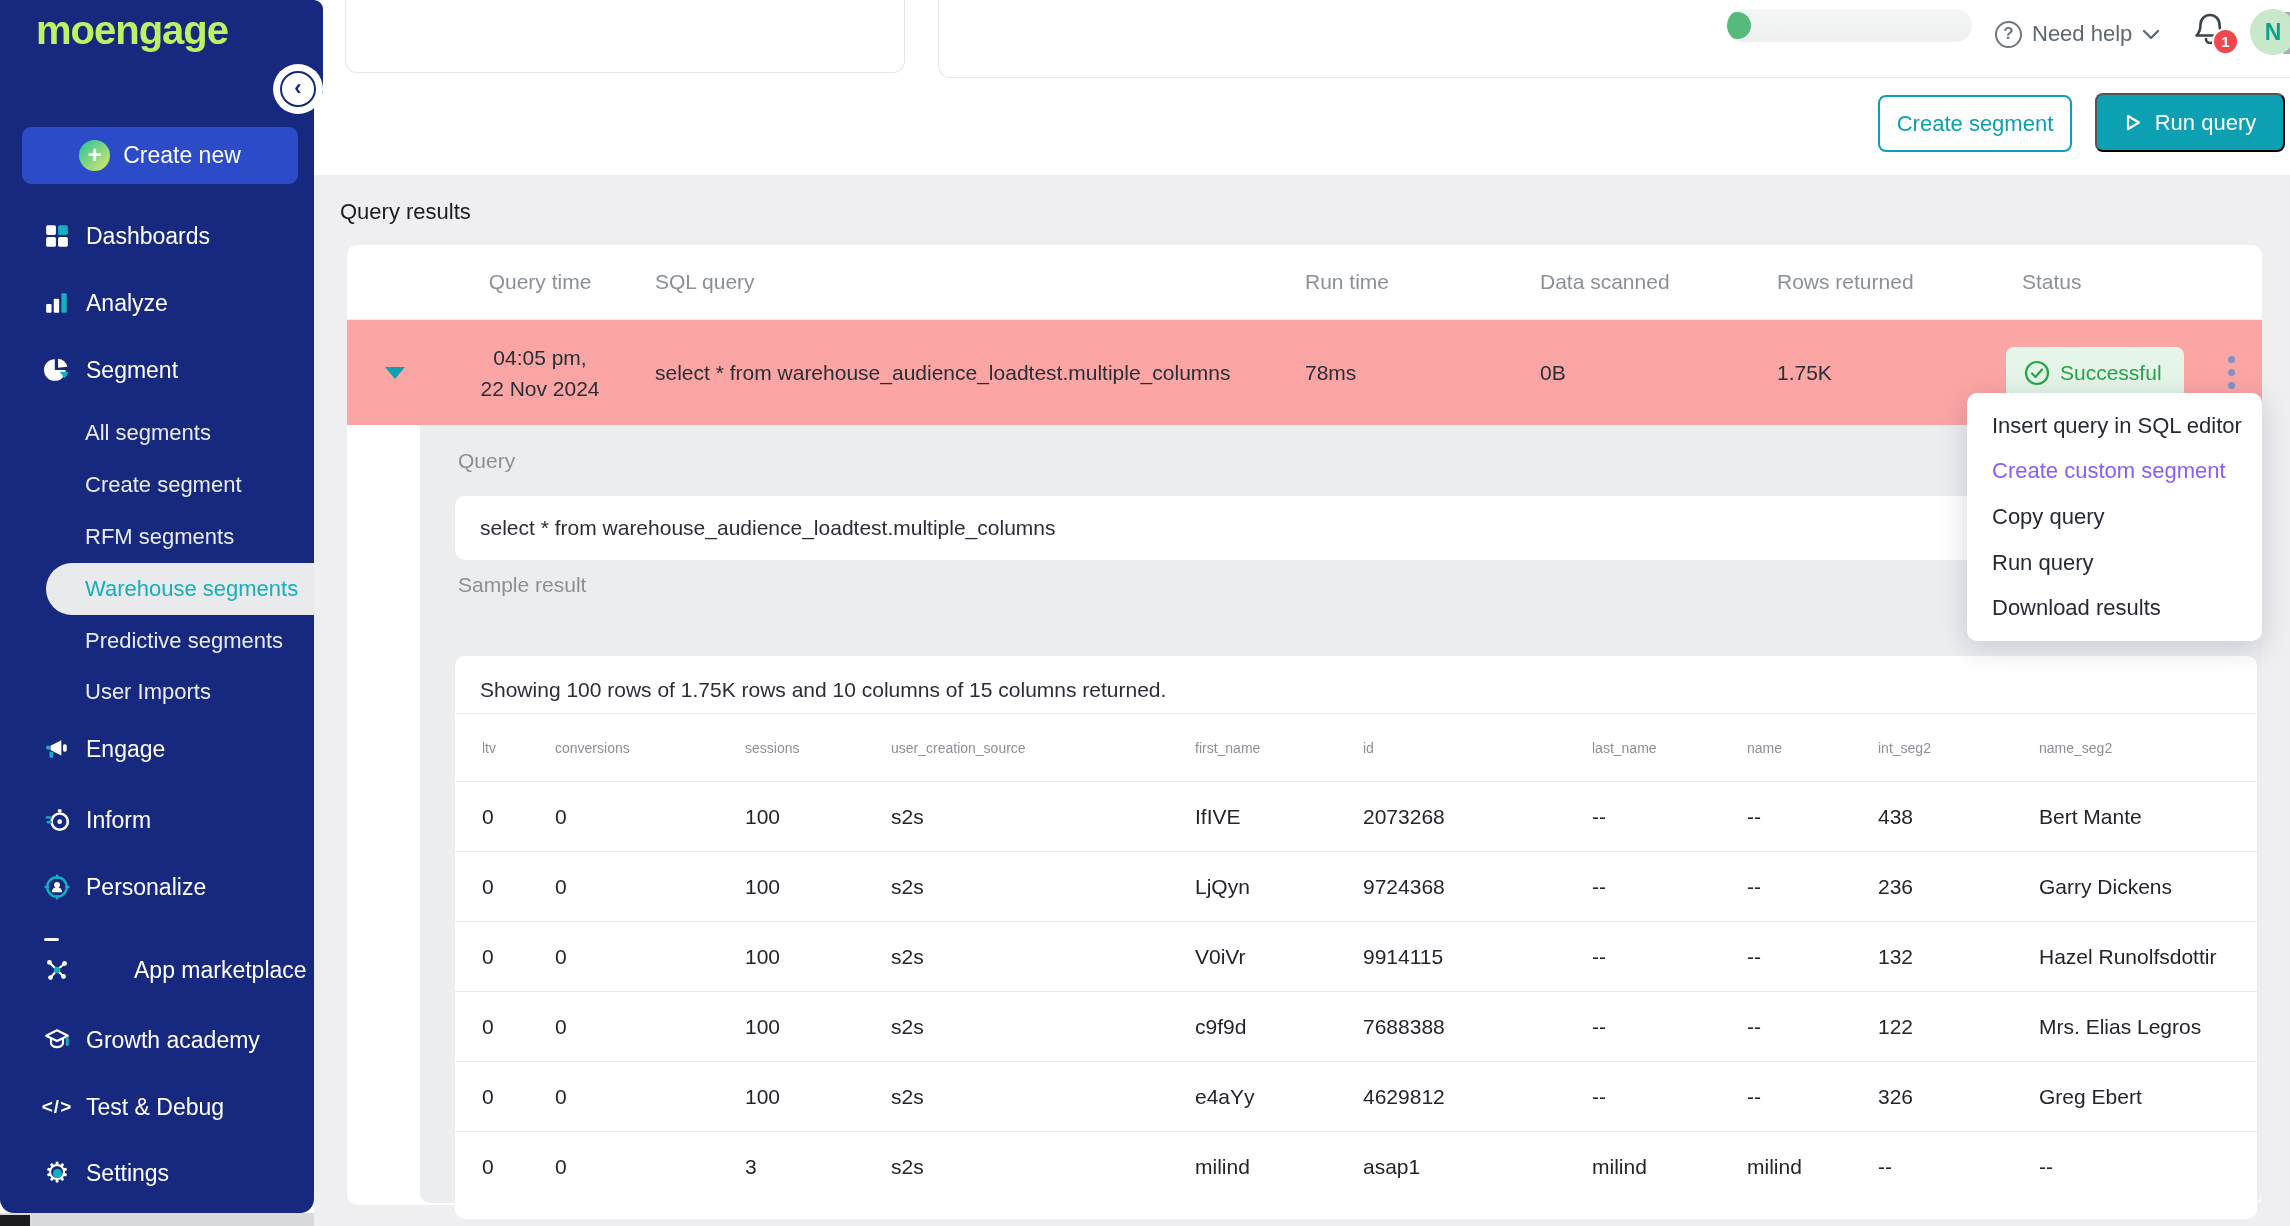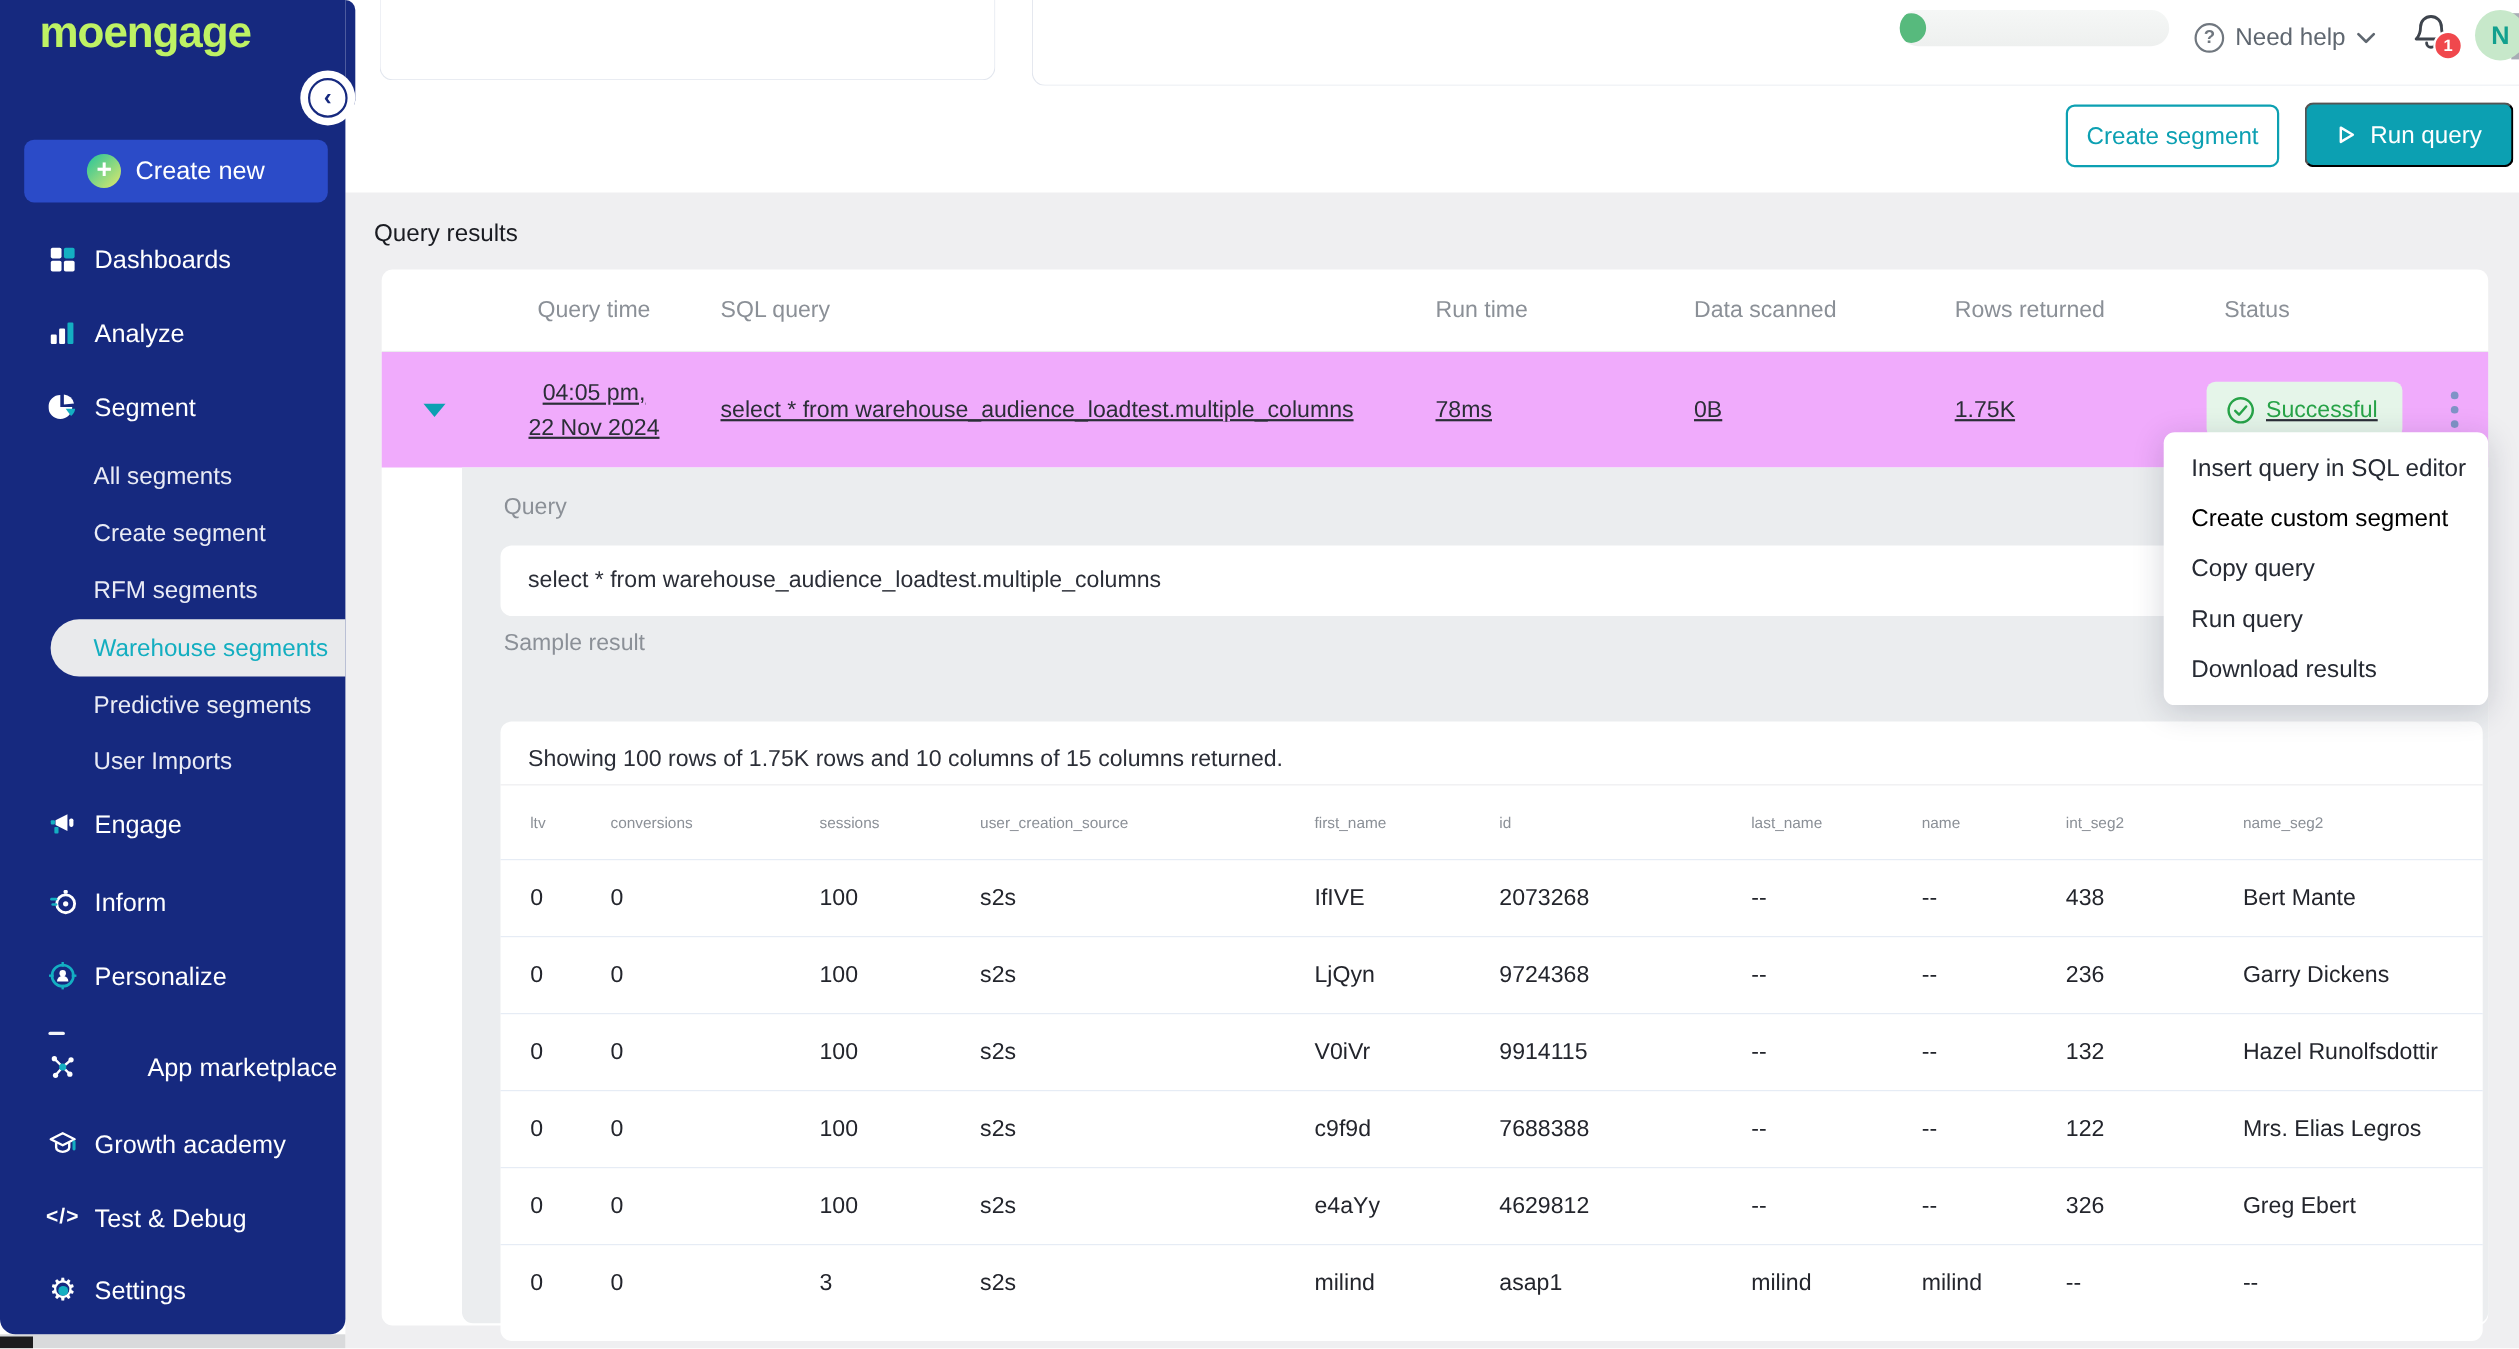--- a/index.html
+++ b/index.html
@@ -44,21 +44,21 @@
 
   
   .gray-band { position:absolute; left:314px; top:175px; width:1976px; height:1051px; background:#EFEFF1; }
   .page-title { position:absolute; left:340px; top:199px; font-size:22px; font-weight:500; color:#1A1C22; }
 
   
   .card { position:absolute; left:347px; top:245px; width:1915px; height:960px; background:#fff; border-radius:10px; }
   .res-grid { display:grid; grid-template-columns:93px 200px 1fr 235px 237px 238px 200px 62px; align-items:center; }
   .res-head { height:75px; border-bottom:1px solid #ECECEE; color:#8B9097; font-size:21px; }
   .res-head > div { padding-left:15px; }
-  .res-row { height:105px; background:#f0abfc; font-size:21px; color:#2B2E37;text-decoration:underline; }
+  .res-row { height:105px; background:#fca5a5; font-size:21px; color:#2B2E37; }
   .res-row > div { padding-left:15px; }
   .expander { width:0; height:0; border-left:10px solid transparent; border-right:10px solid transparent; border-top:12px solid #0CA0B2; margin-left:38px; cursor:pointer; padding-left:0 !important; }
   .qtime { text-align:center; line-height:31px; padding-left:0 !important; }
   .status-cell { display:flex; align-items:center; }
   .badge { display:inline-flex; align-items:center; gap:10px; height:51px; padding:0 22px 0 18px; background:#E5F5E9; border-radius:8px; color:#27A348; font-size:21px; }
   .kebab { display:flex; flex-direction:column; gap:6px; align-items:center; cursor:pointer; padding-left:0 !important; }
   .kebab span { width:7px; height:7px; border-radius:50%; background:#8093C6; }
 
   
   .panel { position:absolute; left:73px; top:180px; width:1842px; height:778px; background:#EBEDEF; border-radius:0 0 10px 10px; }
@@ -67,21 +67,21 @@
   .sample-box { position:absolute; left:35px; top:195px; width:1802px; height:563px; background:#fff; border-radius:10px;margin-top:36px; }
   .summary { position:absolute; left:25px; top:22px; font-size:21px; color:#2B2E37; }
   .sample-grid { display:grid; grid-template-columns:73px 190px 146px 304px 168px 229px 155px 131px 161px 1fr; align-items:center; padding-left:27px; }
   .sample-head { position:absolute; left:0; top:57px; width:100%; height:68px; border-top:1px solid #ECECEE; color:#8B9097; font-size:14px; }
   .sample-rows { position:absolute; left:0; top:125px; width:100%; }
   .sample-row { height:70px; border-top:1px solid #E4EAF4; font-size:21px; color:#23252C; }
 
   
   .menu { position:absolute; left:1967px; top:393px; width:295px; height:248px; background:#fff; border-radius:10px; box-shadow:0 6px 28px rgba(30,35,60,.18); z-index:40; padding:10px 0; display:flex; flex-direction:column; }
   .menu-item { height:46px; display:flex; align-items:center; padding-left:25px; font-size:22px; color:#262A33; cursor:pointer; white-space:nowrap; }
-  .menu-item.disabled { color:#000000; cursor:default; }
+  .menu-item.disabled { color:#8b5cf6; cursor:default; }
 
   svg { display:block; }
 </style>
 </head>
 <body>
 
 <div class="page">
 
   <div class="topstrip"></div>
   <div class="cutbox-a"></div>

